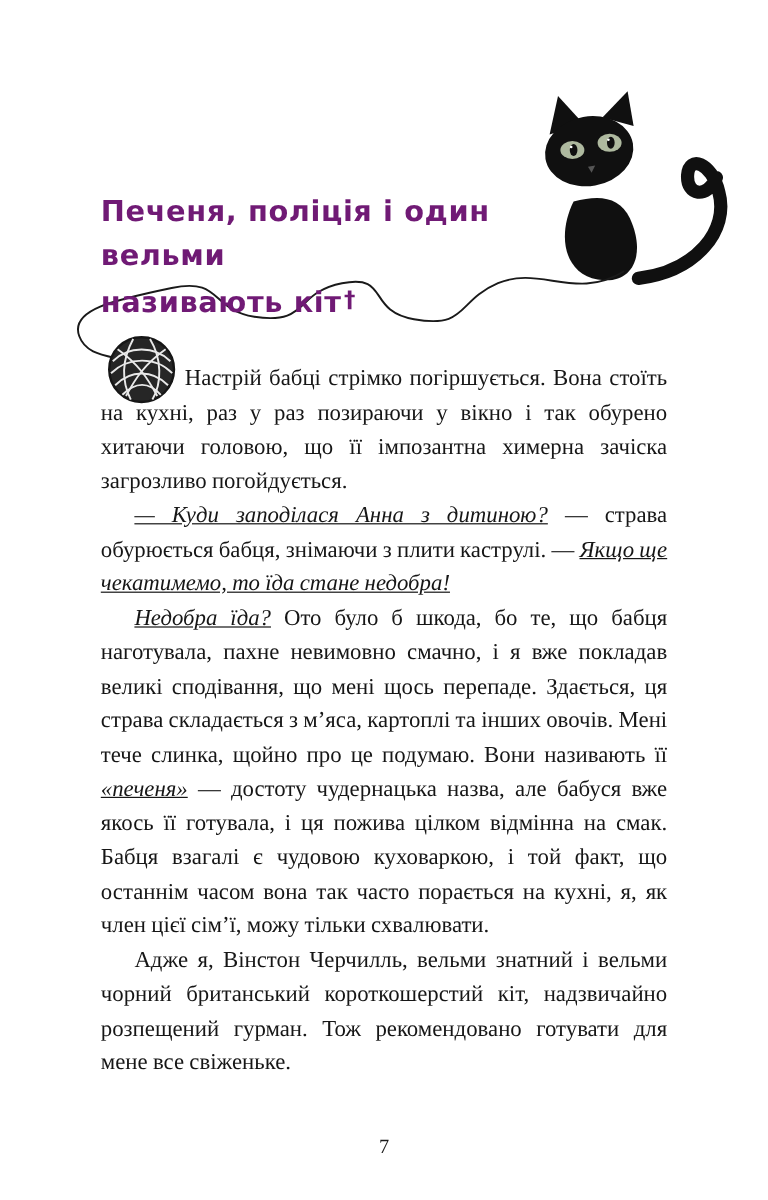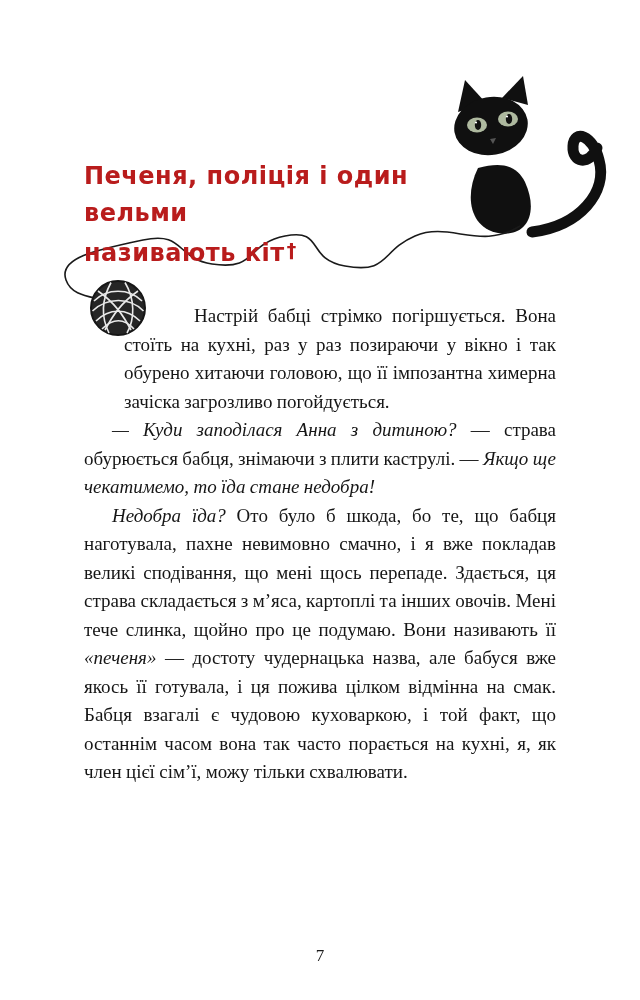--- a/index.html
+++ b/index.html
@@ -16,21 +16,21 @@
   .chapter-title {
     position: absolute;
     left: 84px;
     top: 142px;
     width: 400px;
     font-family: "DejaVu Sans", sans-serif;
     font-weight: 700;
     font-size: 24px;
     line-height: 37px;
     letter-spacing: 0.5px;
-    color: #b91c1c;
+    color: #701a75;
   }
   .chapter-title .dagger {
     font-size: 19px;
     vertical-align: 4px;
     margin-left: 2px;
   }
   .cat-illustration {
     position: absolute;
     left: 428px;
     top: 72px;
@@ -55,22 +55,22 @@
     position: absolute;
     left: 84px;
     top: 302px;
     width: 472px;
     font-size: 19px;
     line-height: 28.5px;
     text-align: justify;
     word-spacing: -0.4px;
   }
   .body-text p { margin: 0; text-indent: 28px; }
-  .body-text p.first { text-indent: 70px; margin-left: 40px; }
-  .body-text em { font-style: italic; }
+  .body-text p.first { text-indent: 70px; }
+  .body-text em { font-style: italic; text-decoration: underline; }
   .page-number {
     position: absolute;
     top: 946px;
     left: 0;
     width: 100%;
     text-align: center;
     font-size: 17px;
     color: #1a1a1a;
   }
 </style>
@@ -122,17 +122,18 @@
 
   <h1 class="chapter-title">
     <span>Печеня, поліція і один вельми</span><br>
     <span>називають кіт</span><span class="dagger">†</span>
   </h1>
 
   <div class="body-text">
       <p class="first"><span>Настрій бабці стрімко погіршується. Вона стоїть на кухні, раз у раз позираючи у вікно і так обурено хитаючи головою, що її імпозантна химерна зачіска загрозливо погойдується.</span></p>
       <p><em>— Куди заподілася Анна з дитиною?</em><span> — страва обурюється бабця, знімаючи з плити каструлі. — </span><em>Якщо ще чекатимемо, то їда стане недобра!</em></p>
       <p><em>Недобра їда?</em><span> Ото було б шкода, бо те, що бабця наготувала, пахне невимовно смачно, і я вже покладав великі сподівання, що мені щось перепаде. Здається, ця страва складається з м’яса, картоплі та інших овочів. Мені тече слинка, щойно про це подумаю. Вони називають її </span><em>«печеня»</em><span> — достоту чудернацька назва, але бабуся вже якось її готувала, і ця пожива цілком відмінна на смак. Бабця взагалі є чудовою куховаркою, і той факт, що останнім часом вона так часто порається на кухні, я, як член цієї сім’ї, можу тільки схвалювати.</span></p>
+      <p><span>Адже я, Вінстон Черчилль, вельми знатний і вельми чорний британський короткошерстий кіт, надзвичайно розпещений гурман. Тож рекомендовано готувати для мене все свіженьке.</span></p>
     </div>
 
   <div class="page-number">7</div>
 
 </div>
 
 </body></html>

